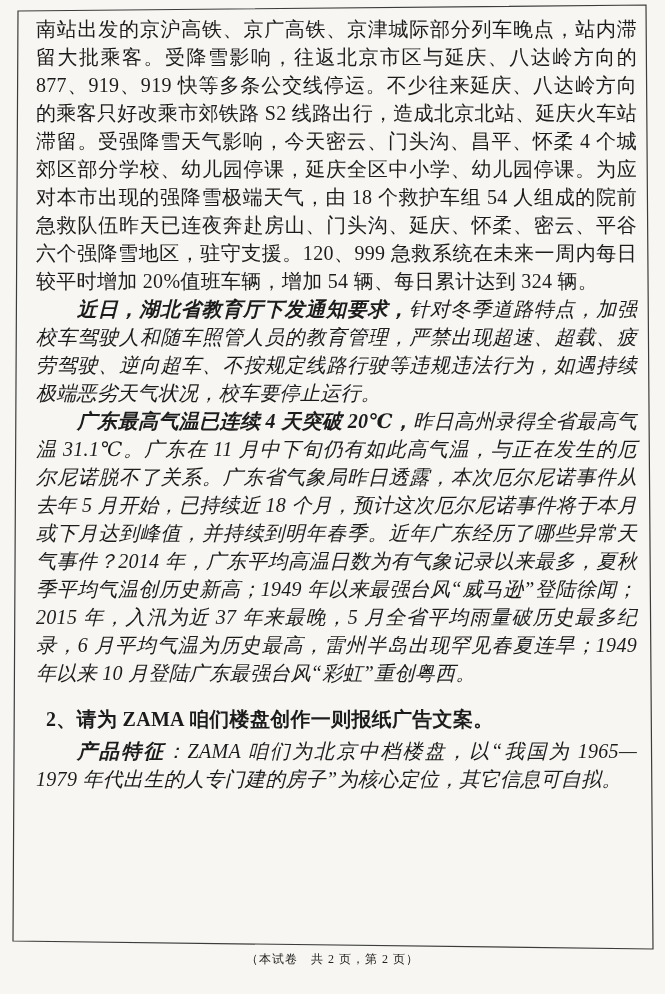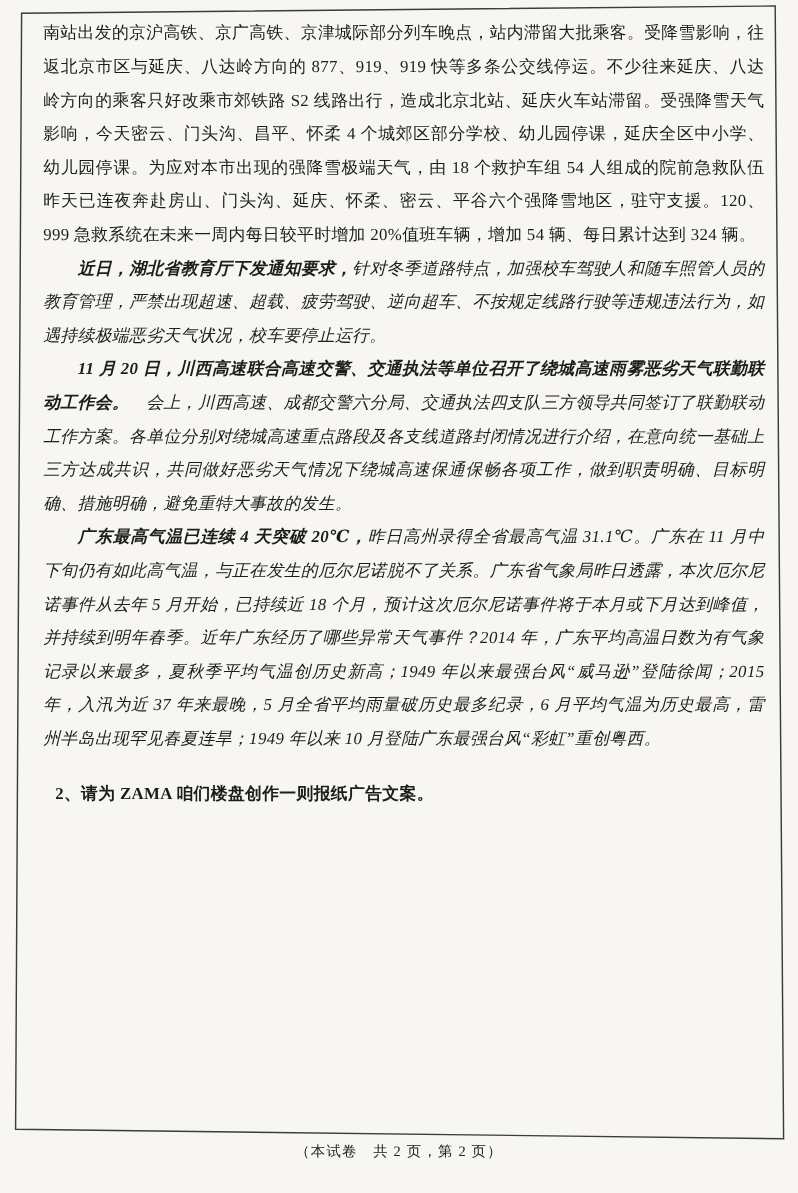--- a/index.html
+++ b/index.html
@@ -22,21 +22,21 @@
     pointer-events: none;
   }
   .content {
     position: absolute;
     left: 36px;
     right: 28px;
     top: 15px;
   }
   .content p {
     margin: 0;
-    font-size: 14px;
+    font-size: 20px;
     line-height: 28px;
     text-align: justify;
     letter-spacing: 0.3px;
   }
   .content p.indent { text-indent: 2.05em; font-style: italic; }
   .content p.gap-before { margin-top: 18px; margin-left: 10px; }
   .content p.gap-before-sm { margin-top: 4px; }
   .content b { font-weight: bold; }
   .footer {
     position: absolute;
@@ -51,18 +51,18 @@
 </head>
 <body>
 
 <svg class="page-frame-svg" viewBox="0 0 665 994" xmlns="http://www.w3.org/2000/svg">
   <polygon points="18,11 646,5 653,949 13,941" fill="none" stroke="#3c3c3c" stroke-width="1.2"></polygon>
 </svg>
 
 <div class="content">
     <p><span>南站出发的京沪高铁、京广高铁、京津城际部分列车晚点，站内滞留大批乘客。受降雪影响，往返北京市区与延庆、八达岭方向的 877、919、919 快等多条公交线停运。不少往来延庆、八达岭方向的乘客只好改乘市郊铁路 S2 线路出行，造成北京北站、延庆火车站滞留。受强降雪天气影响，今天密云、门头沟、昌平、怀柔 4 个城郊区部分学校、幼儿园停课，延庆全区中小学、幼儿园停课。为应对本市出现的强降雪极端天气，由 18 个救护车组 54 人组成的院前急救队伍昨天已连夜奔赴房山、门头沟、延庆、怀柔、密云、平谷六个强降雪地区，驻守支援。120、999 急救系统在未来一周内每日较平时增加 20%值班车辆，增加 54 辆、每日累计达到 324 辆。</span></p>
     <p class="indent"><b>近日，湖北省教育厅下发通知要求，</b><span>针对冬季道路特点，加强校车驾驶人和随车照管人员的教育管理，严禁出现超速、超载、疲劳驾驶、逆向超车、不按规定线路行驶等违规违法行为，如遇持续极端恶劣天气状况，校车要停止运行。</span></p>
-    <p class="indent"><b>11 月 20 日，川西高速联合高速交警、交通执法等单位召开了绕城高速雨雾恶劣天气联勤联动工作会。</b><span>　会上，川西高速、成都交警六分局、交通执法四支队三方领导共同签订了联勤联动工作方案。各单位分别对绕城高速重点路段及各支线道路封闭情况进行介绍，在意向统一基础上三方达成共识，共同做好恶劣天气情况下绕城高速保通保畅各项工作，做到职责明确、目标明确、措施明确，避免重特大事故的发生。</span></p>
     <p class="indent"><b>广东最高气温已连续 4 天突破 20℃，</b><span>昨日高州录得全省最高气温 31.1℃。广东在 11 月中下旬仍有如此高气温，与正在发生的厄尔尼诺脱不了关系。广东省气象局昨日透露，本次厄尔尼诺事件从去年 5 月开始，已持续近 18 个月，预计这次厄尔尼诺事件将于本月或下月达到峰值，并持续到明年春季。近年广东经历了哪些异常天气事件？2014 年，广东平均高温日数为有气象记录以来最多，夏秋季平均气温创历史新高；1949 年以来最强台风“威马逊”登陆徐闻；2015 年，入汛为近 37 年来最晚，5 月全省平均雨量破历史最多纪录，6 月平均气温为历史最高，雷州半岛出现罕见春夏连旱；1949 年以来 10 月登陆广东最强台风“彩虹”重创粤西。</span></p>
     <p class="gap-before"><b>2、请为 ZAMA 咱们楼盘创作一则报纸广告文案。</b></p>
+    <p class="indent gap-before-sm"><b>产品特征</b><span>：ZAMA 咱们为北京中档楼盘，以“我国为 1965—1979 年代出生的人专门建的房子”为核心定位，其它信息可自拟。</span></p>
   </div>
 
 <div class="footer">（本试卷　共 2 页，第 2 页）</div>
 
 </body></html>

